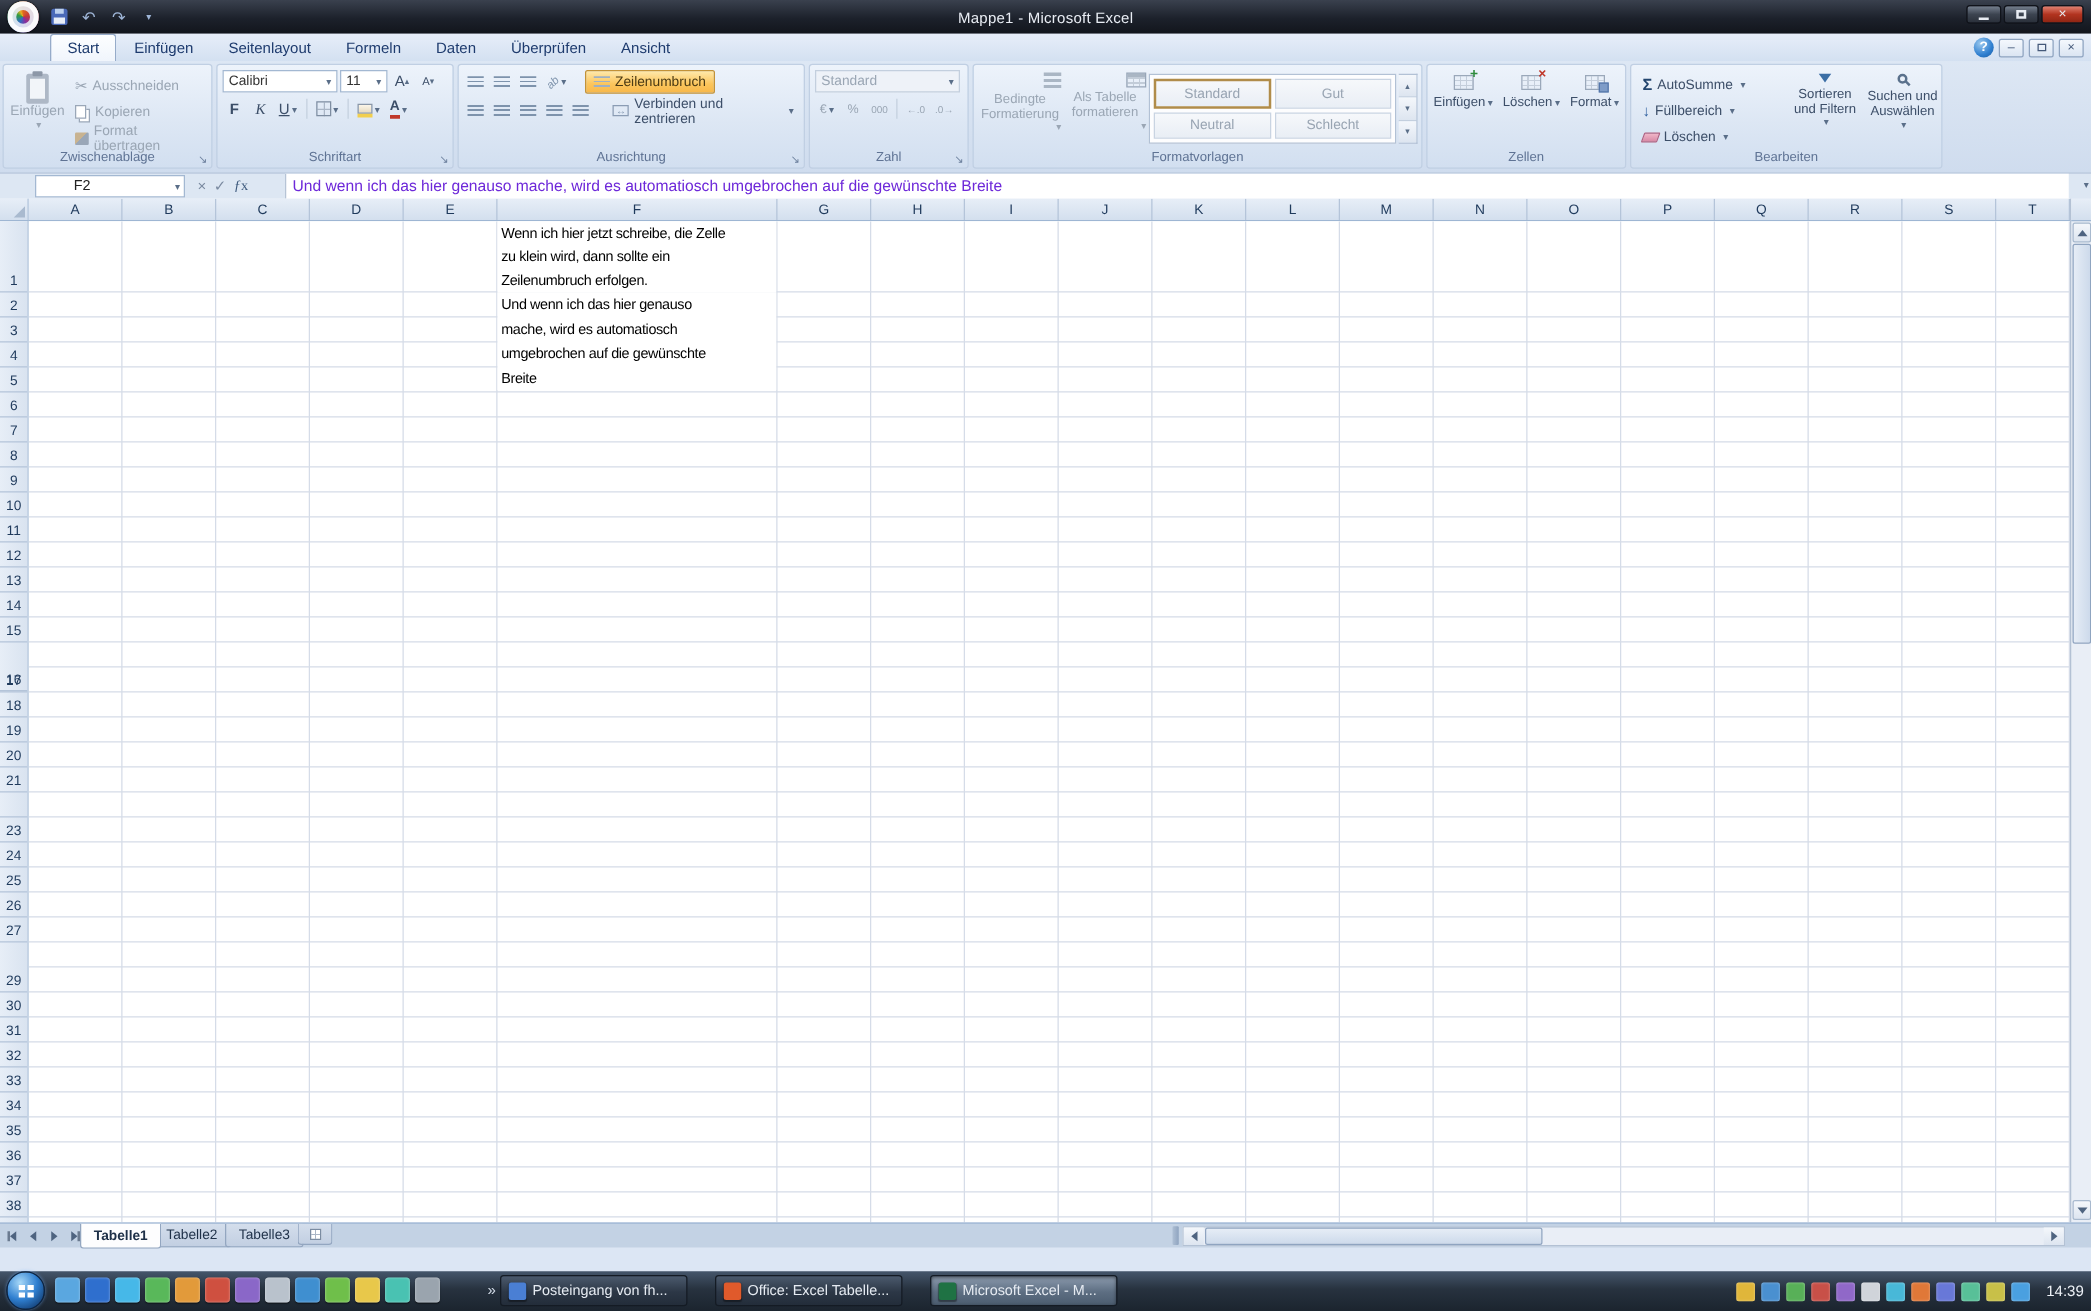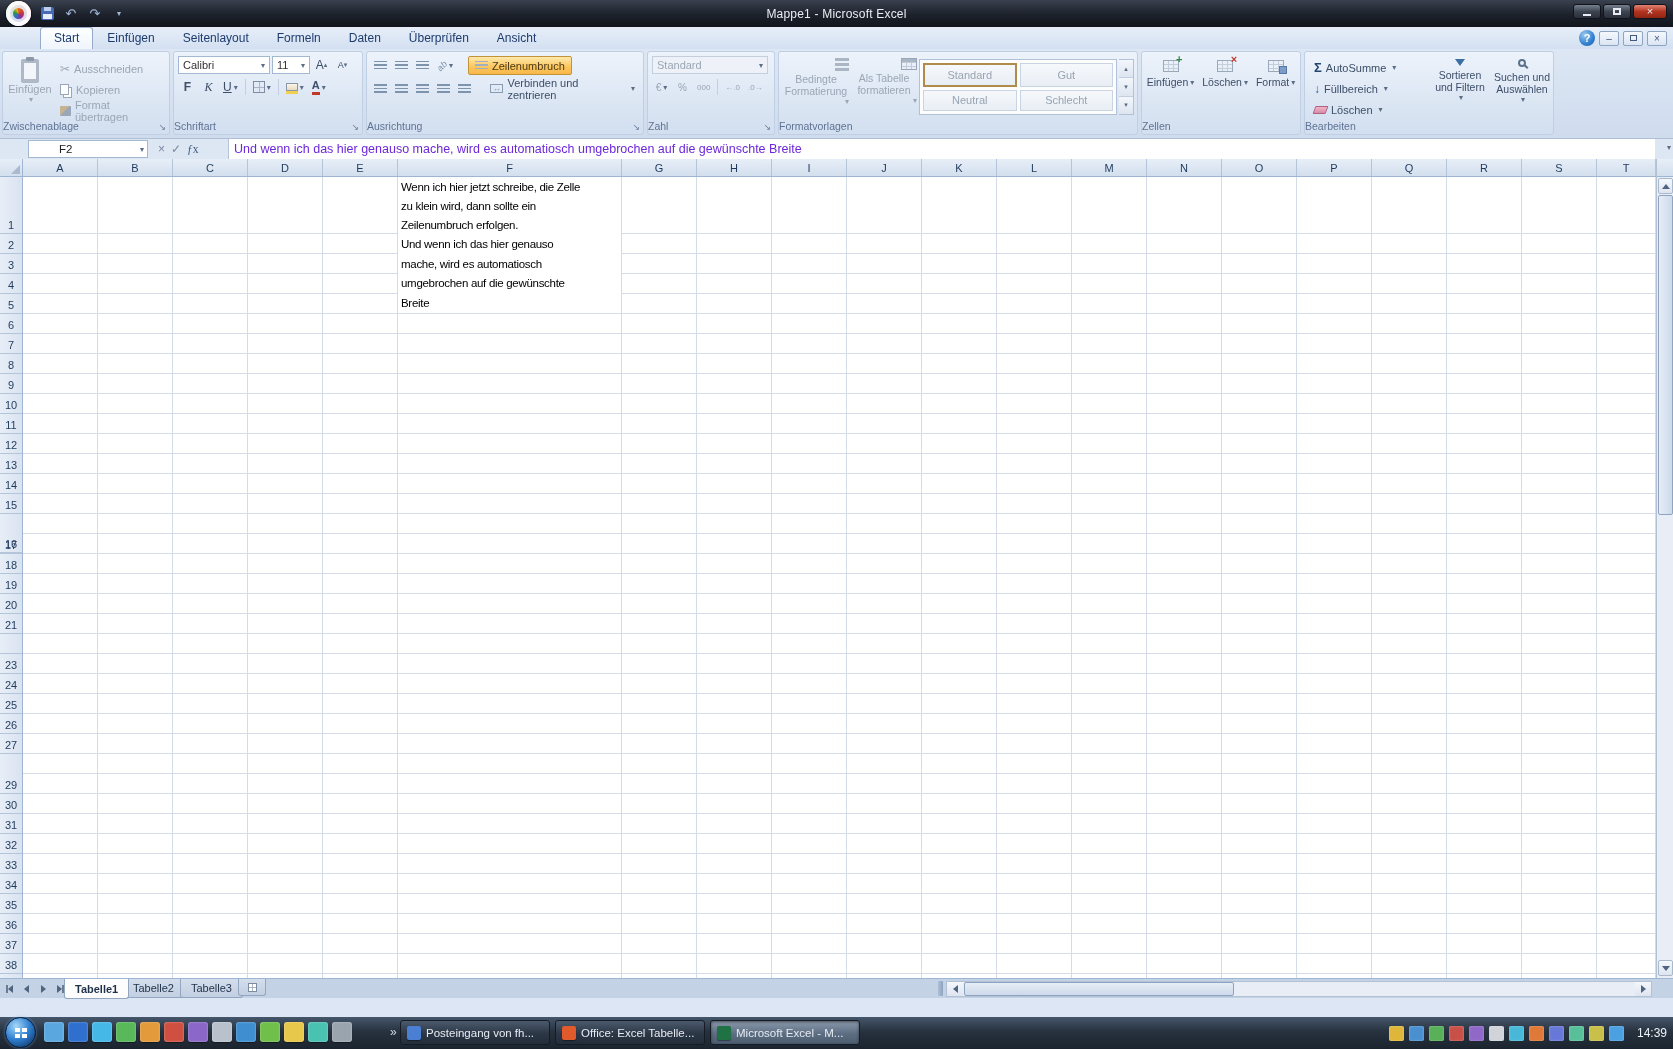--- a/index.html
+++ b/index.html
@@ -38,21 +38,21 @@
   .cbtn{width:20px;height:15px;border:1px solid #8fa4c0;border-radius:2px;background:linear-gradient(#f4f8fd,#dbe5f2);
     color:#44597a;font-size:10px;display:flex;align-items:center;justify-content:center;cursor:pointer;}
   .cmaxbox{width:7px;height:6px;border:1px solid #44597a;display:inline-block;}
 
   
   .ribbon-body{position:absolute;left:0;top:49px;width:1673px;height:90px;
     background:linear-gradient(#dde7f4,#cfdcee);border-bottom:1px solid #aebfd6;
     display:flex;align-items:flex-start;gap:3px;padding:2px 0 0 2px;}
   .rgroup{position:relative;height:84px;border:1px solid #c0cfe3;border-radius:3px;
     background:linear-gradient(#edf3fb,#dde7f4 55%,#d2dff0);}
-  .glabel{position:absolute;bottom:2px;left:0;right:0;font-size:10.5px;color:#5f7394;}
+  .glabel{position:absolute;bottom:2px;left:0;right:0;text-align:center;font-size:10.5px;color:#5f7394;}
   .launcher{position:absolute;bottom:2px;right:3px;font-size:9px;color:#6b7f9c;cursor:pointer;}
   .dd{font-size:8px;color:#5a6e88;margin-left:2px;}
   .disabled, .disabled span{color:#9aa6b4 !important;}
 
   .g-clip{width:168px;}
   .bigbtn{position:absolute;left:4px;top:3px;width:46px;height:66px;display:flex;flex-direction:column;
     align-items:center;justify-content:flex-start;border:1px solid transparent;border-radius:3px;cursor:pointer;font-size:11px;color:#3c4e68;}
   .ico-clipboard{width:18px;height:24px;background:#aeb8c6;border-radius:2px;position:relative;margin-top:3px;}
   .ico-clipboard::before{content:"";position:absolute;left:5px;top:-2px;width:8px;height:4px;background:#8d98a8;border-radius:1px;}
   .ico-clipboard::after{content:"";position:absolute;left:3px;top:4px;width:12px;height:16px;background:#f2f5f9;}
@@ -225,21 +225,21 @@
     background:linear-gradient(#45566b,#27323f 45%,#1b242e);display:flex;align-items:center;}
   .start-orb{position:absolute;left:5px;top:0px;width:31px;height:31px;border-radius:50%;
     background:radial-gradient(circle at 35% 28%,#a6d8f8,#2f7fd0 48%,#143f74 85%);
     border:1px solid #0c2442;box-shadow:0 0 3px rgba(120,180,255,.6);cursor:pointer;}
   .flag{position:absol;display:block;width:12px;height:10px;margin:10px auto 0;
     background:linear-gradient(#fff,#fff) 0 0/5px 4px no-repeat,linear-gradient(#fff,#fff) 7px 0/5px 4px no-repeat,
     linear-gradient(#fff,#fff) 0 6px/5px 4px no-repeat,linear-gradient(#fff,#fff) 7px 6px/5px 4px no-repeat;}
   .quick-launch{position:absolute;left:44px;top:5px;display:flex;gap:4px;align-items:center;}
   .ql-ico{width:20px;height:20px;border-radius:3px;box-shadow:inset 0 0 2px rgba(255,255,255,.5),0 1px 1px rgba(0,0,0,.4);cursor:pointer;}
   .ql-more{color:#cfd8e4;font-size:12px;margin-left:2px;cursor:pointer;}
-  .tasks{position:absolute;left:400px;top:3px;display:flex;gap:5px;}
+  .tasks{position:absolute;left:400px;top:3px;display:flex;gap:22px;}
   .task-btn{width:150px;height:25px;border:1px solid #141b24;border-radius:3px;
     background:linear-gradient(#4b5a6d,#2c3746 55%,#232d3a);display:flex;align-items:center;gap:5px;
     padding:0 6px;color:#e6ebf2;font-size:11.5px;cursor:pointer;white-space:nowrap;overflow:hidden;}
   .task-btn.active{background:linear-gradient(#8c9bae,#5d6e82 55%,#4c5d70);box-shadow:inset 0 1px 3px rgba(0,0,0,.5);}
   .task-btn span.lbl{overflow:hidden;text-overflow:ellipsis;}
   .task-ico{flex:0 0 14px;width:14px;height:14px;border-radius:2px;box-shadow:0 1px 1px rgba(0,0,0,.4);}
   .tray{position:absolute;right:6px;top:0;height:32px;display:flex;align-items:center;gap:5px;}
   .tray-ico{width:15px;height:15px;border-radius:2px;box-shadow:inset 0 0 2px rgba(255,255,255,.45);cursor:pointer;}
   .clock{color:#eef2f7;font-size:12px;margin-left:8px;cursor:default;}
 </style>

